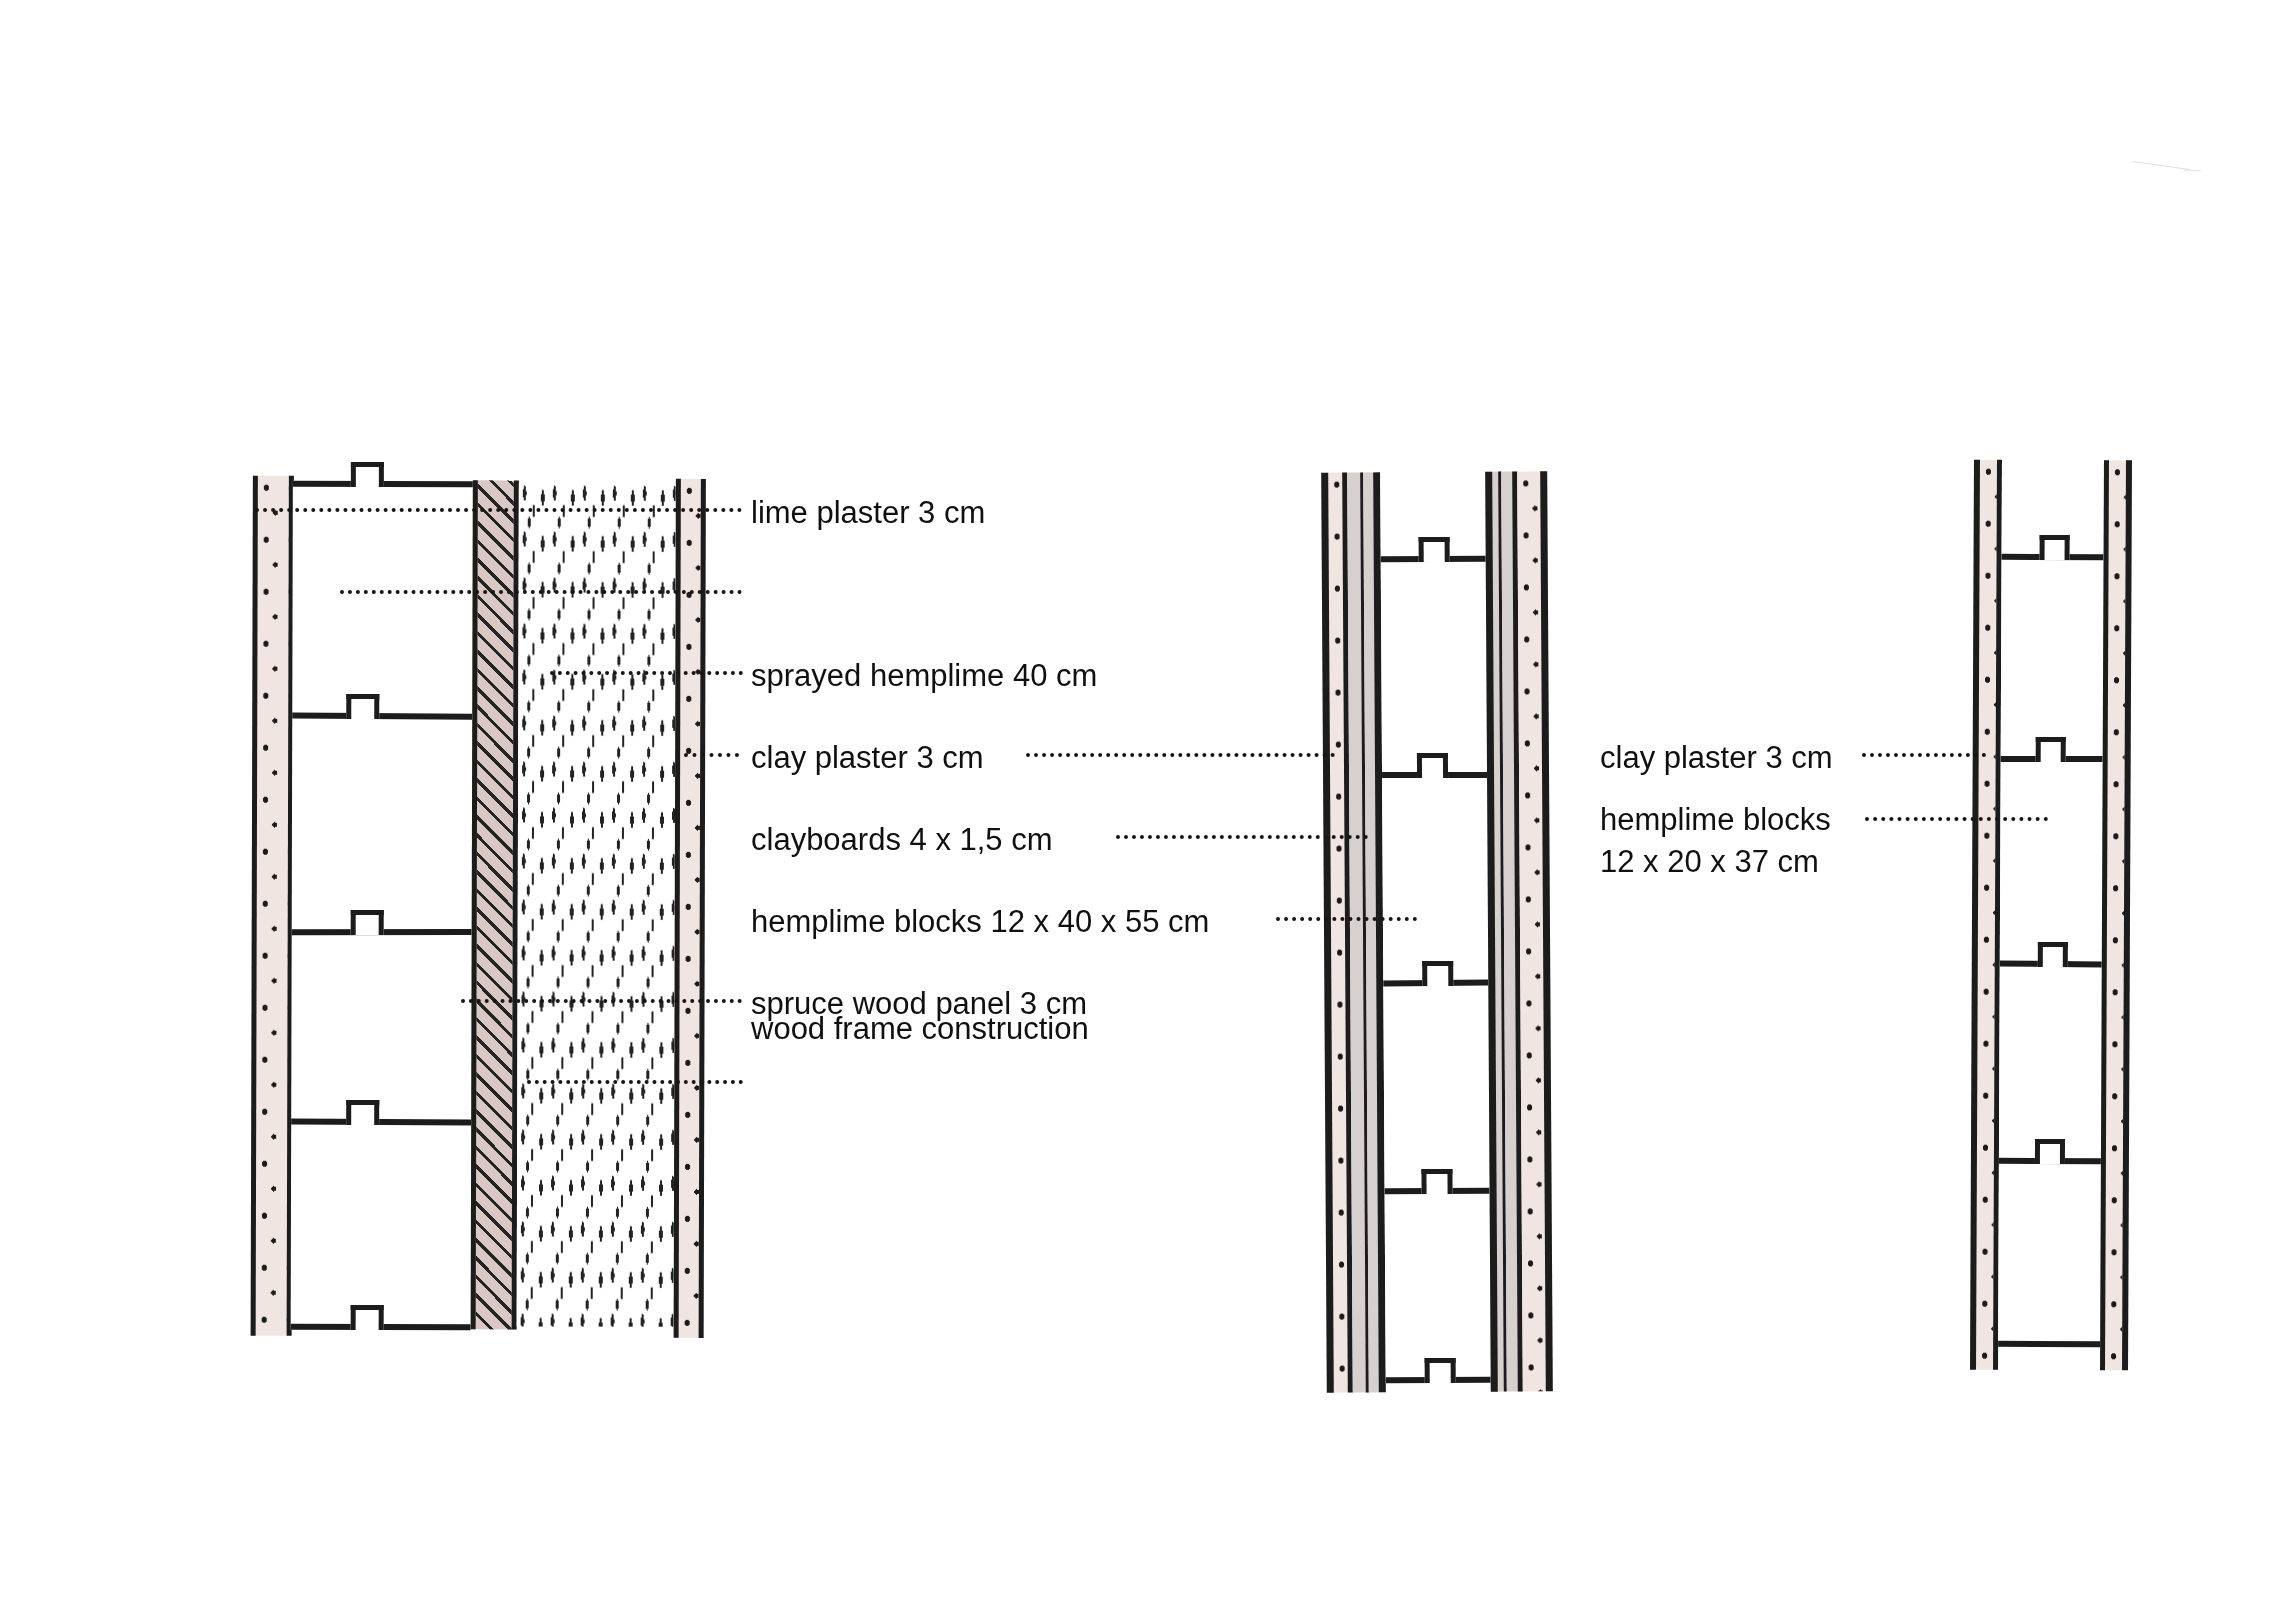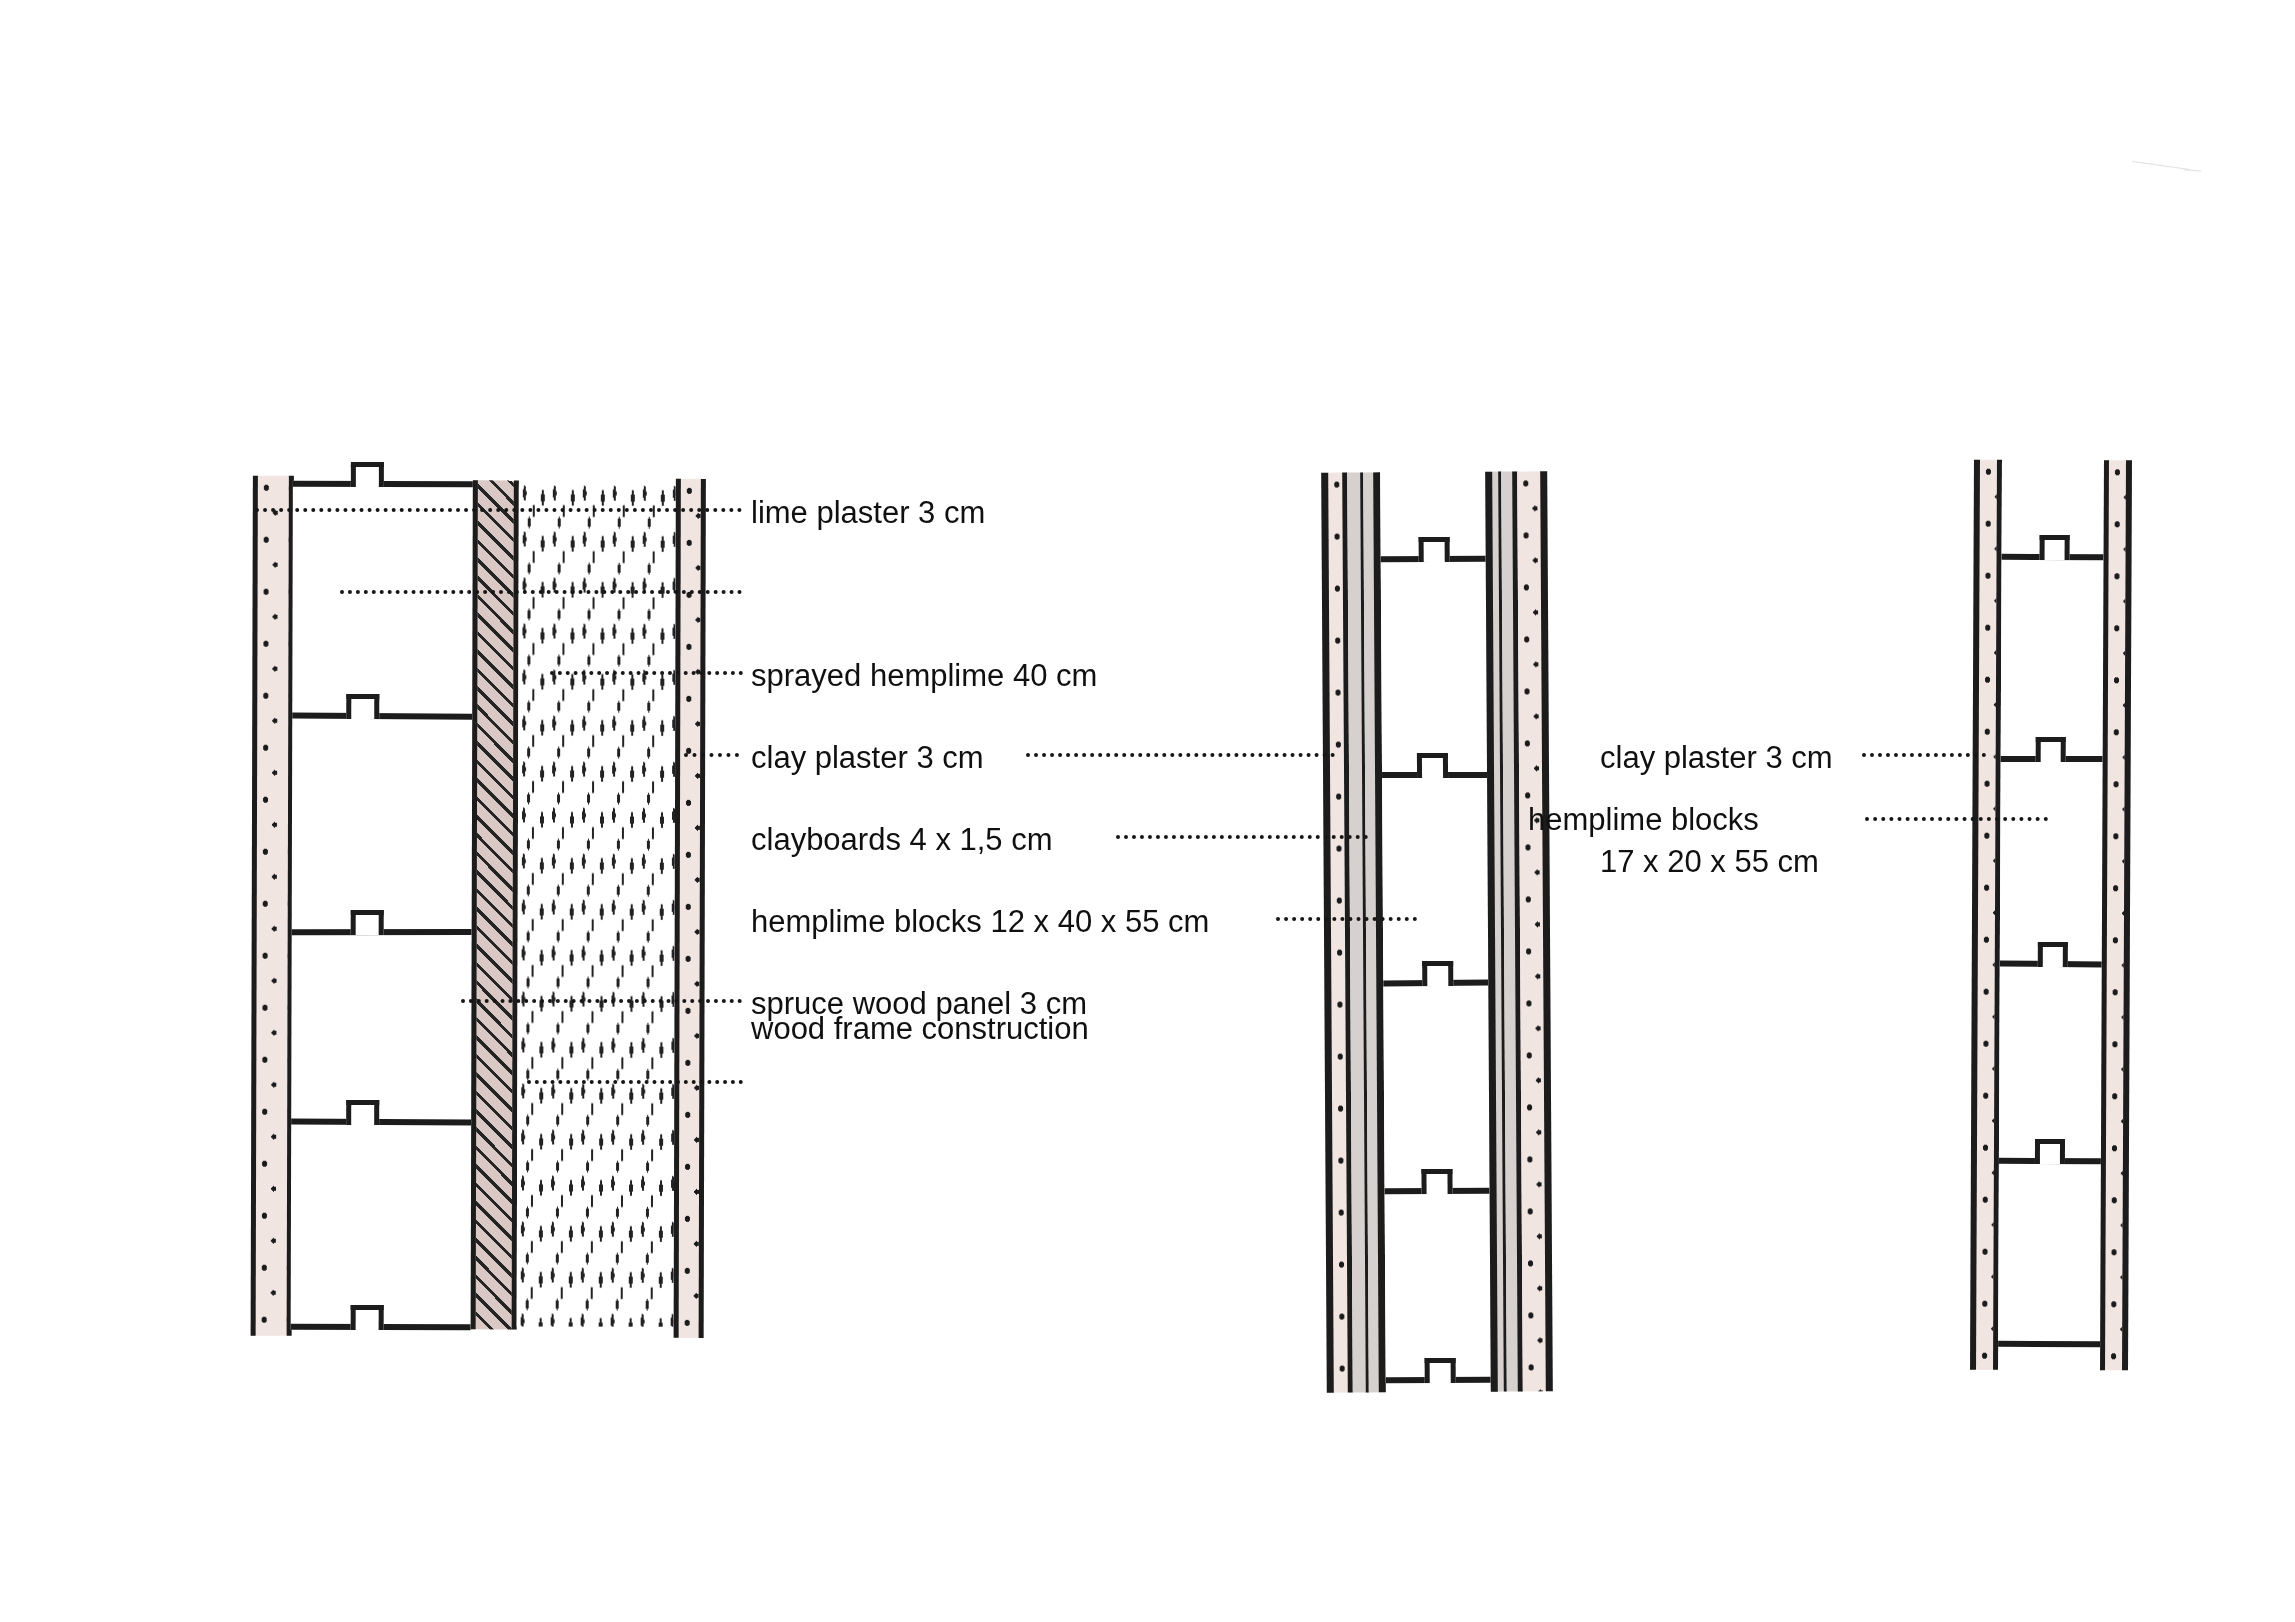--- a/index.html
+++ b/index.html
@@ -142,20 +142,20 @@
   <div class="leader" style="left:1865px;top:817px;width:183px;"></div>
 
   <div class="lbl" style="left:751px;top:493px;">lime plaster 3 cm</div>
   <div class="lbl" style="left:751px;top:656px;">sprayed hemplime 40 cm</div>
   <div class="lbl" style="left:751px;top:738px;">clay plaster 3 cm</div>
   <div class="lbl" style="left:751px;top:820px;">clayboards 4 x 1,5 cm</div>
   <div class="lbl" style="left:751px;top:902px;">hemplime blocks 12 x 40 x 55 cm</div>
   <div class="lbl" style="left:751px;top:984px;">spruce wood panel 3 cm</div>
   <div class="lbl" style="left:751px;top:1009px;">wood frame construction</div>
   <div class="lbl" style="left:1600px;top:738px;">clay plaster 3 cm</div>
-  <div class="lbl" style="left:1528px;top:800px;">hemplime blocks</div>
-  <div class="lbl" style="left:1600px;top:842px;">17 x 20 x 55 cm</div>
+  <div class="lbl" style="left:1600px;top:800px;">hemplime blocks</div>
+  <div class="lbl" style="left:1600px;top:842px;">12 x 20 x 37 cm</div>
 
   <div class="stray" style="left:2132px;top:165px;width:58px;transform:rotate(8deg);opacity:.6;"></div>
   <div class="stray" style="left:2184px;top:170px;width:17px;transform:rotate(4deg);opacity:.6;"></div>
 
 </div>
 
 
 </body></html>

